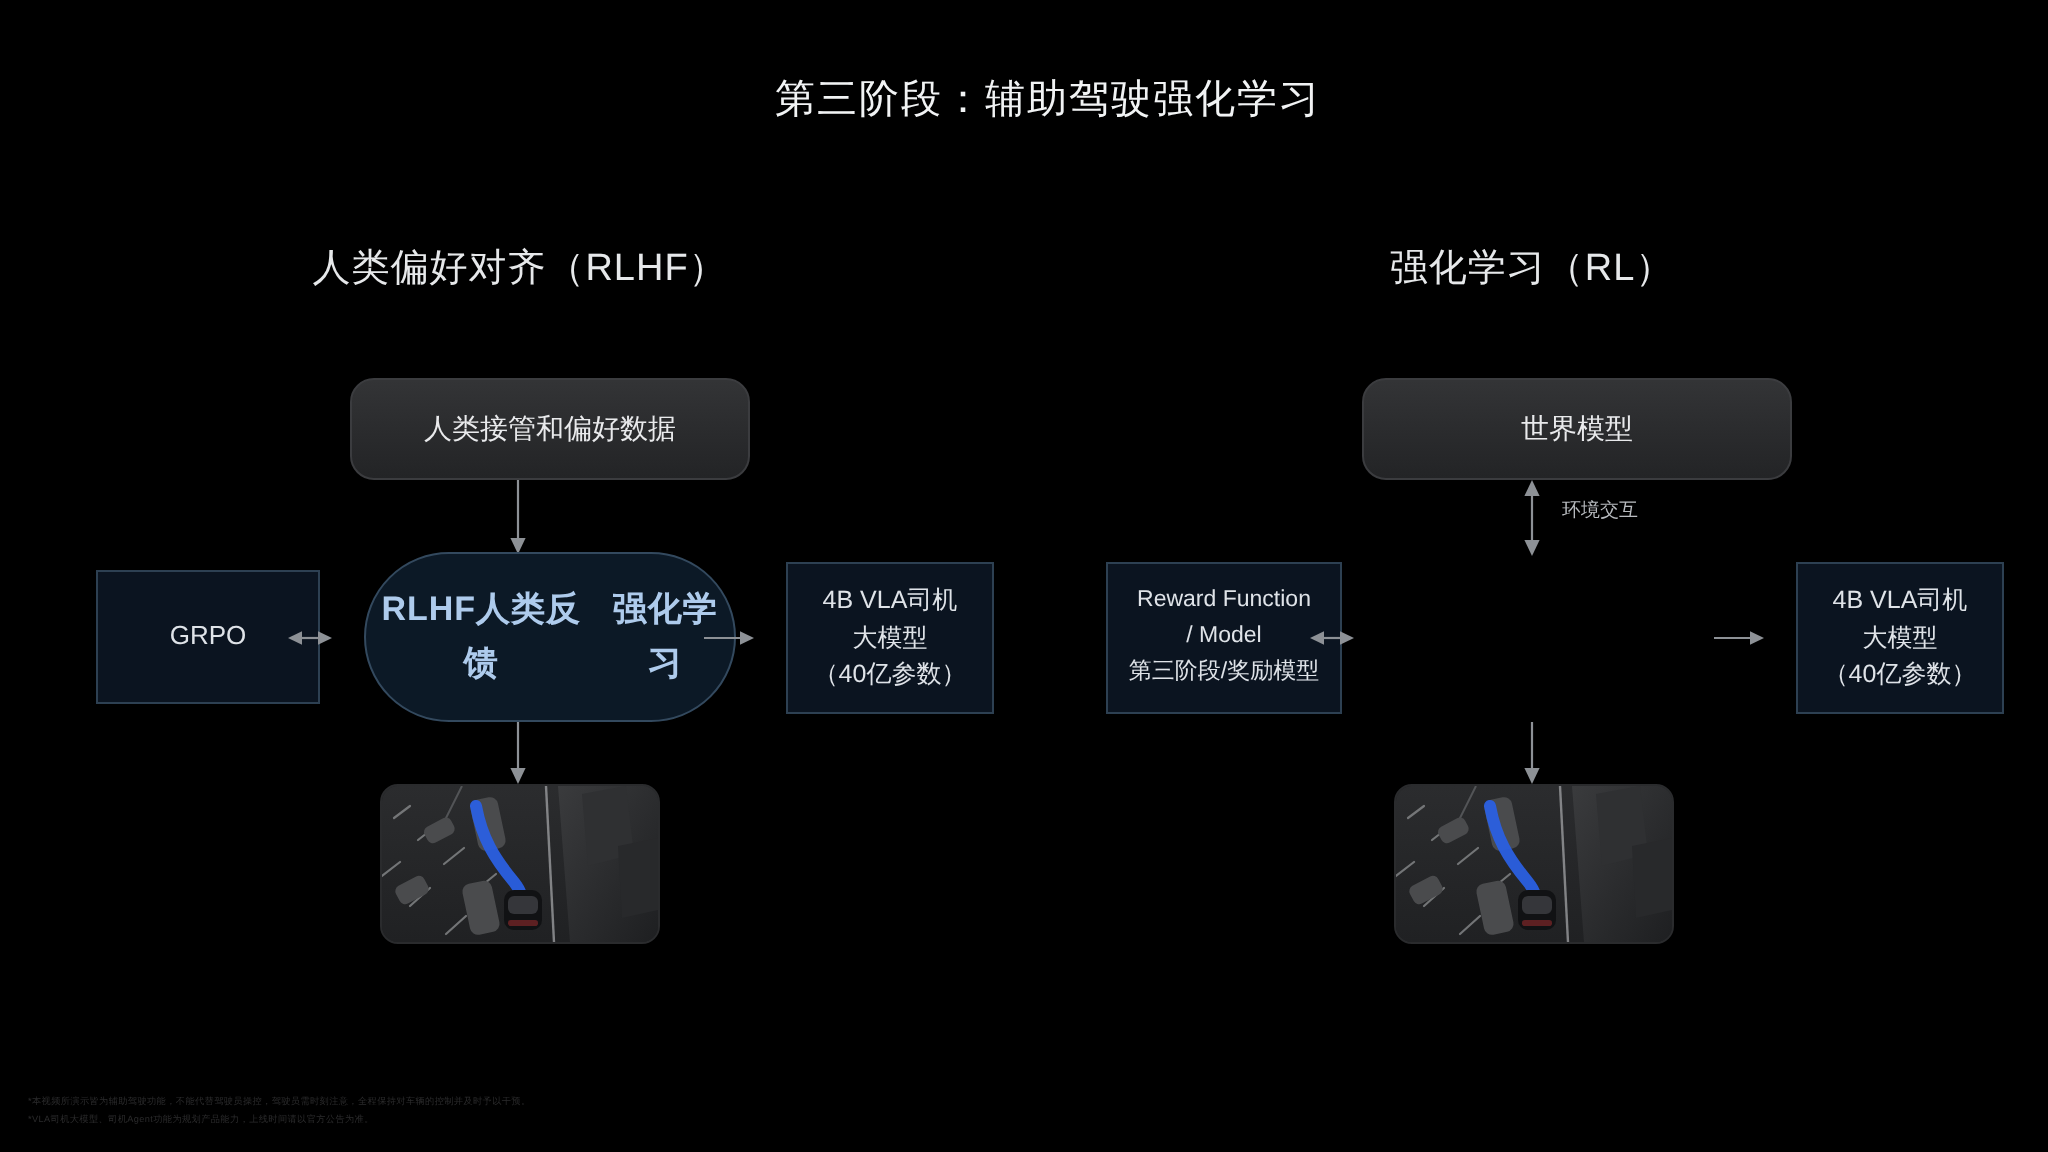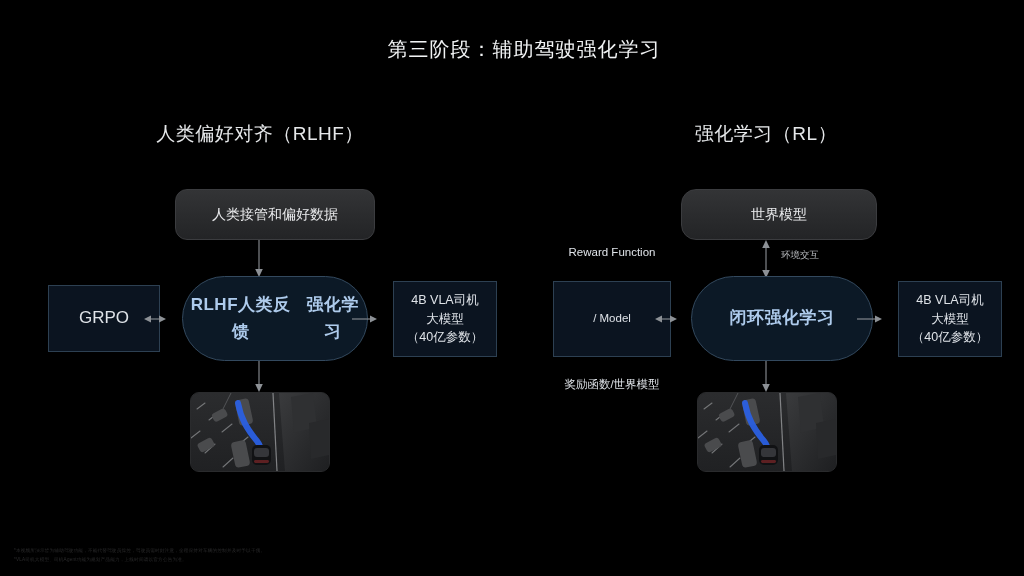--- a/index.html
+++ b/index.html
@@ -137,21 +137,21 @@
 
   <div class="node grey-box" style="left:159px; top:189px; width:200px; height:51px;">
     <span>人类接管和偏好数据</span>
   </div>
 
   <svg class="conn" style="left:249px; top:240px; width:20px; height:38px;">
     <line x1="10" y1="0" x2="10" y2="30"></line>
     <polygon class="arrow-fill" points="10,37 6.2,29 13.8,29"></polygon>
   </svg>
 
-  <div class="node navy-box" style="left:32px; top:285px; width:112px; height:67px; font-size:17px;">
+  <div class="node navy-box" style="left:32px; top:285px; width:112px; height:67px; font-size:13px;">
     <span>GRPO</span>
   </div>
 
   <svg class="conn" style="left:144px; top:309px; width:22px; height:20px;">
     <line x1="4" y1="10" x2="18" y2="10"></line>
     <polygon class="arrow-fill" points="0,10 7,6.6 7,13.4"></polygon>
     <polygon class="arrow-fill" points="22,10 15,6.6 15,13.4"></polygon>
   </svg>
 
   <div class="node pill" style="left:166px; top:276px; width:186px; height:85px; flex-direction:row;">
@@ -215,46 +215,43 @@
       <path d="M47,10 C50,26 56,36 66,48 C70,53 70,56 70,59" stroke="#2a5fe0" stroke-width="6" fill="none" stroke-linecap="round" stroke-linejoin="round" opacity="0.95"></path>
 
       <g>
         <rect x="61" y="52" width="19" height="20" rx="5" fill="#111214"></rect>
         <rect x="63" y="55" width="15" height="9" rx="3" fill="#35363a"></rect>
         <rect x="63" y="67" width="15" height="3" rx="1.4" fill="#5d2022"></rect>
       </g>
     </svg>
   </div>
 
-  <div class="node grey-box" style="left:665px; top:189px; width:196px; height:51px;border-radius:15px;">
+  <div class="node grey-box" style="left:665px; top:189px; width:215px; height:51px;">
     <span>世界模型</span>
   </div>
 
   <svg class="conn" style="left:756px; top:240px; width:20px; height:38px;">
     <line x1="10" y1="5" x2="10" y2="33"></line>
     <polygon class="arrow-fill" points="10,0 6.2,8 13.8,8"></polygon>
     <polygon class="arrow-fill" points="10,38 6.2,30 13.8,30"></polygon>
   </svg>
   <div class="edge-label" style="left:781px; top:249px;">环境交互</div>
 
-  <div class="node navy-box" style="left:537px; top:281px; width:118px; height:76px; flex-direction:column; font-size:11.5px; line-height:1.55;gap:48px;">
+  <div class="node navy-box" style="left:537px; top:281px; width:118px; height:76px; flex-direction:column; font-size:11.5px; line-height:1.55;">
     <span>Reward Function</span>
     <span>/ Model</span>
-    <span>奖励函数/世界模型</span>
+    <span>第三阶段/奖励模型</span>
   </div>
 
   <svg class="conn" style="left:655px; top:309px; width:22px; height:20px;">
     <line x1="4" y1="10" x2="18" y2="10"></line>
     <polygon class="arrow-fill" points="0,10 7,6.6 7,13.4"></polygon>
     <polygon class="arrow-fill" points="22,10 15,6.6 15,13.4"></polygon>
   </svg>
 
-  <div class="node pill" style="left:675px; top:276px; width:182px; height:85px;">
-    <span>闭环强化学习</span>
-  </div>
 
   <svg class="conn" style="left:857px; top:309px; width:25px; height:20px;">
     <line x1="0" y1="10" x2="19" y2="10"></line>
     <polygon class="arrow-fill" points="25,10 18,6.6 18,13.4"></polygon>
   </svg>
 
   <div class="node navy-box" style="left:882px; top:281px; width:104px; height:76px; flex-direction:column; line-height:1.5;">
     <span>4B VLA司机</span>
     <span>大模型</span>
     <span>（40亿参数）</span>

